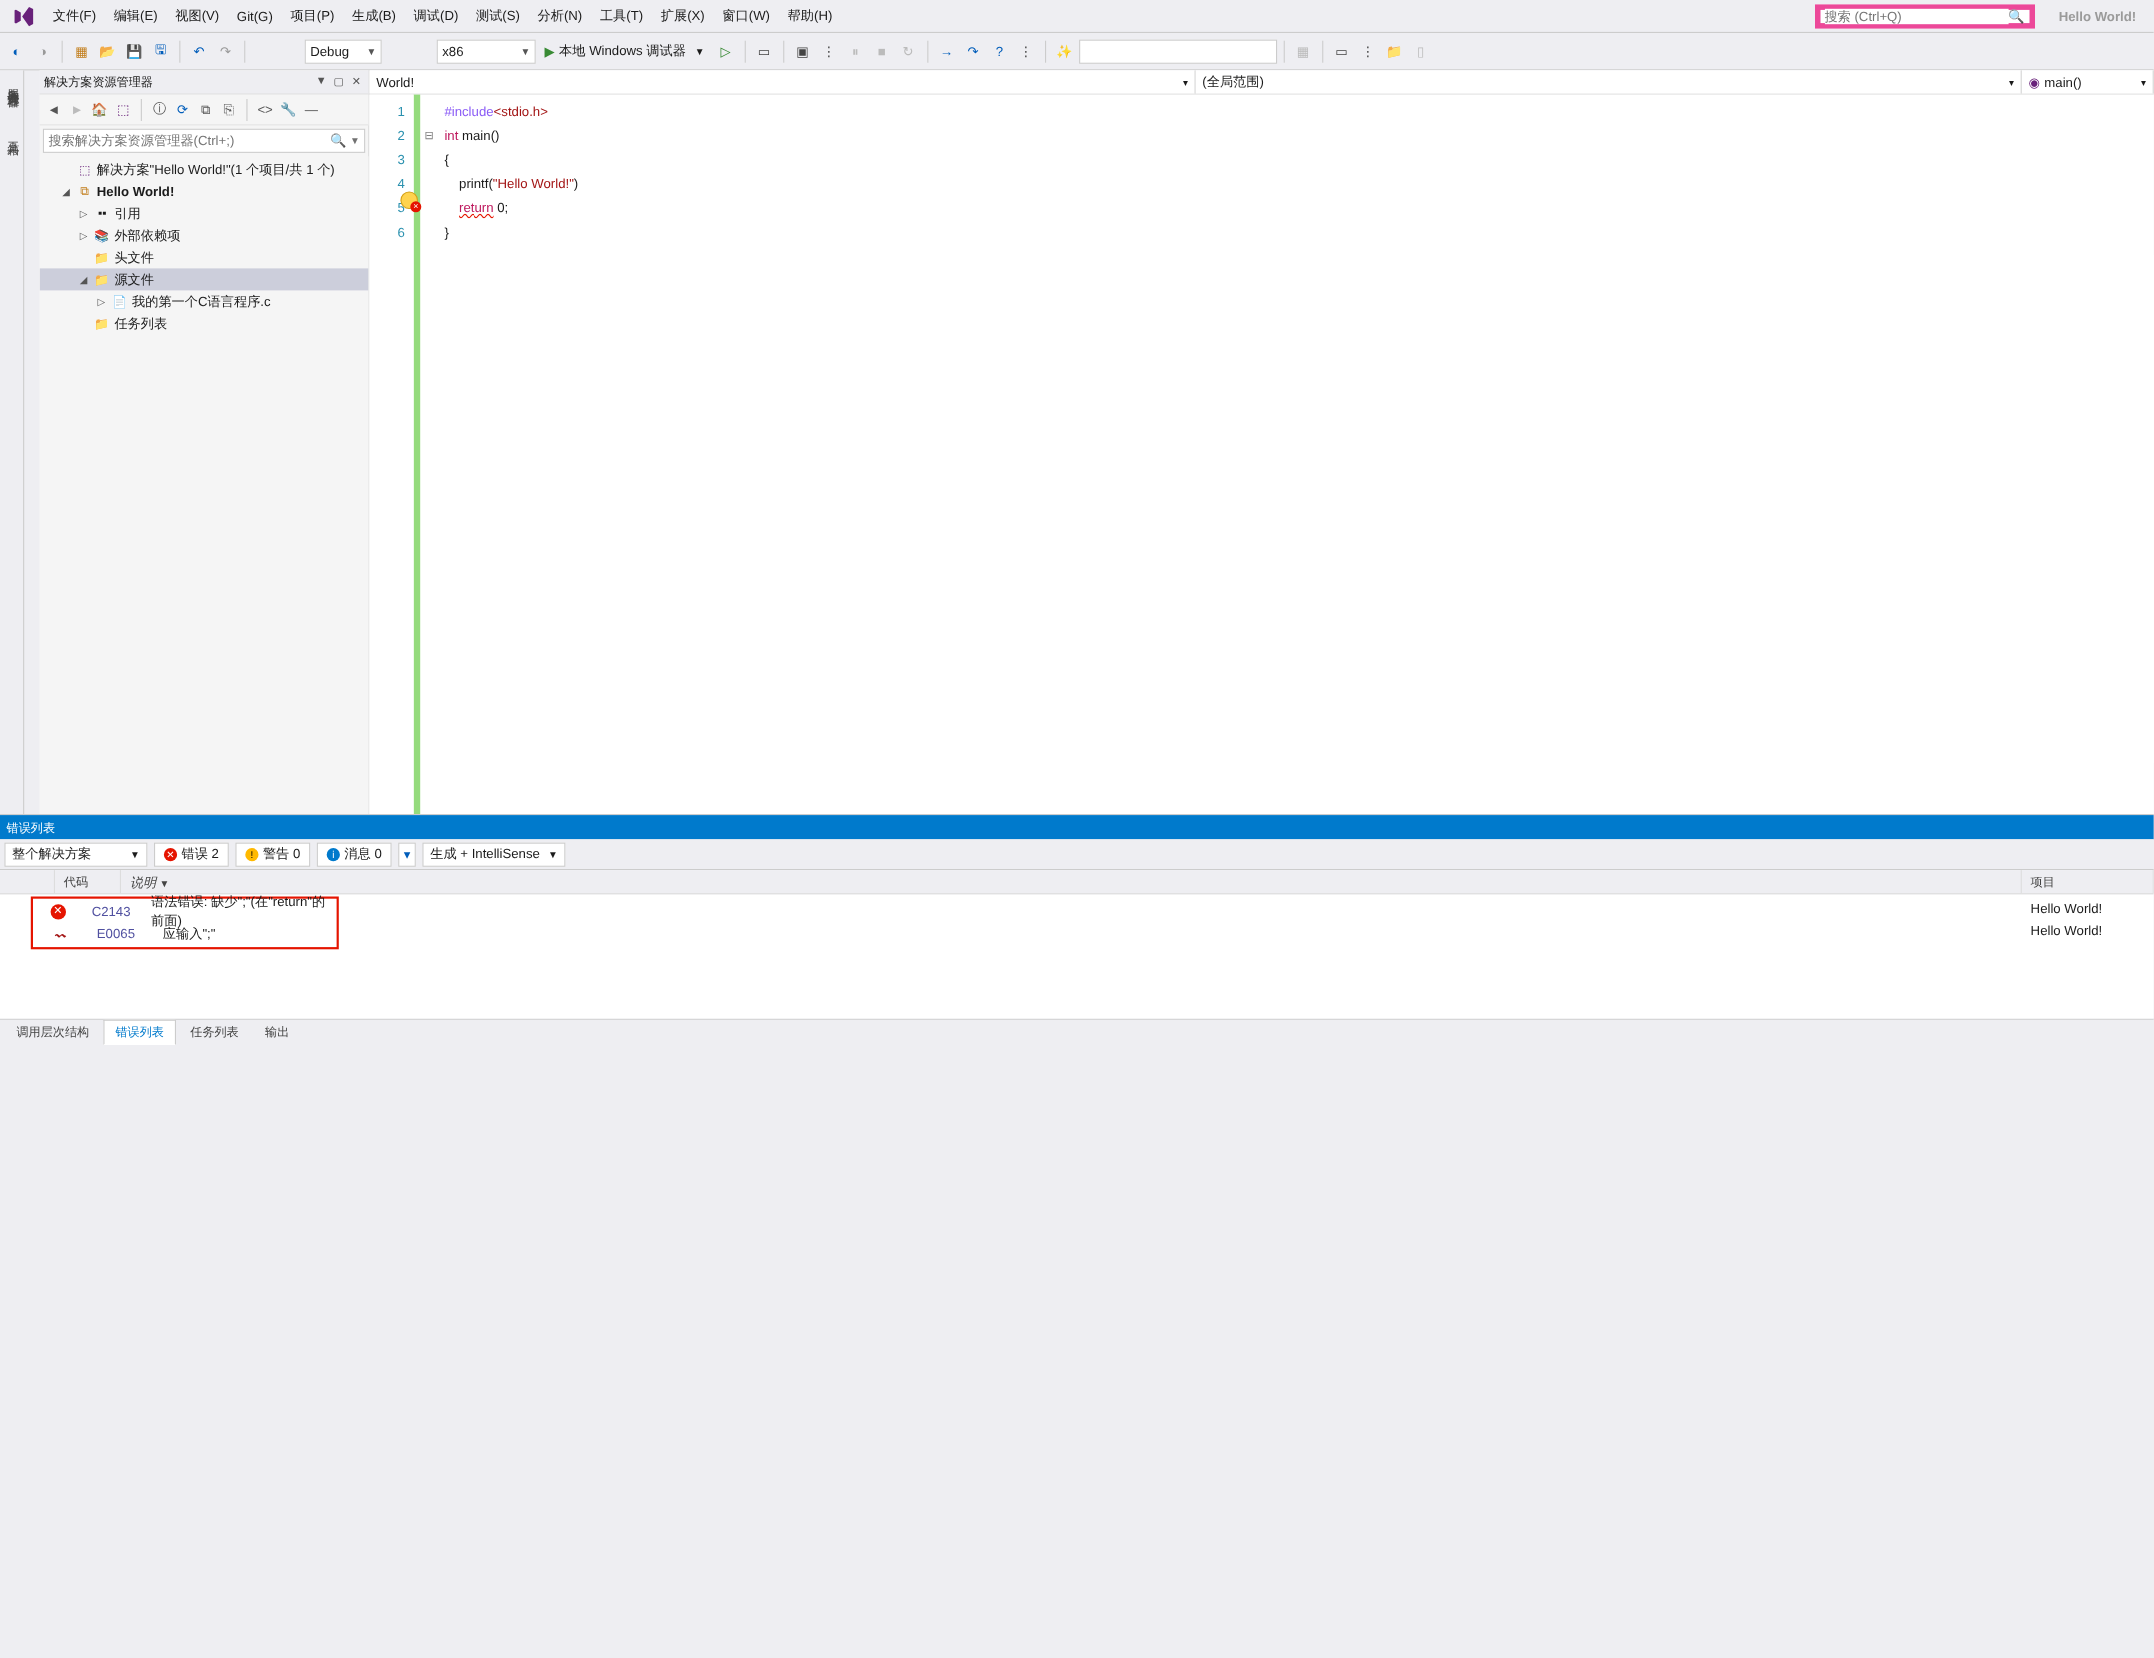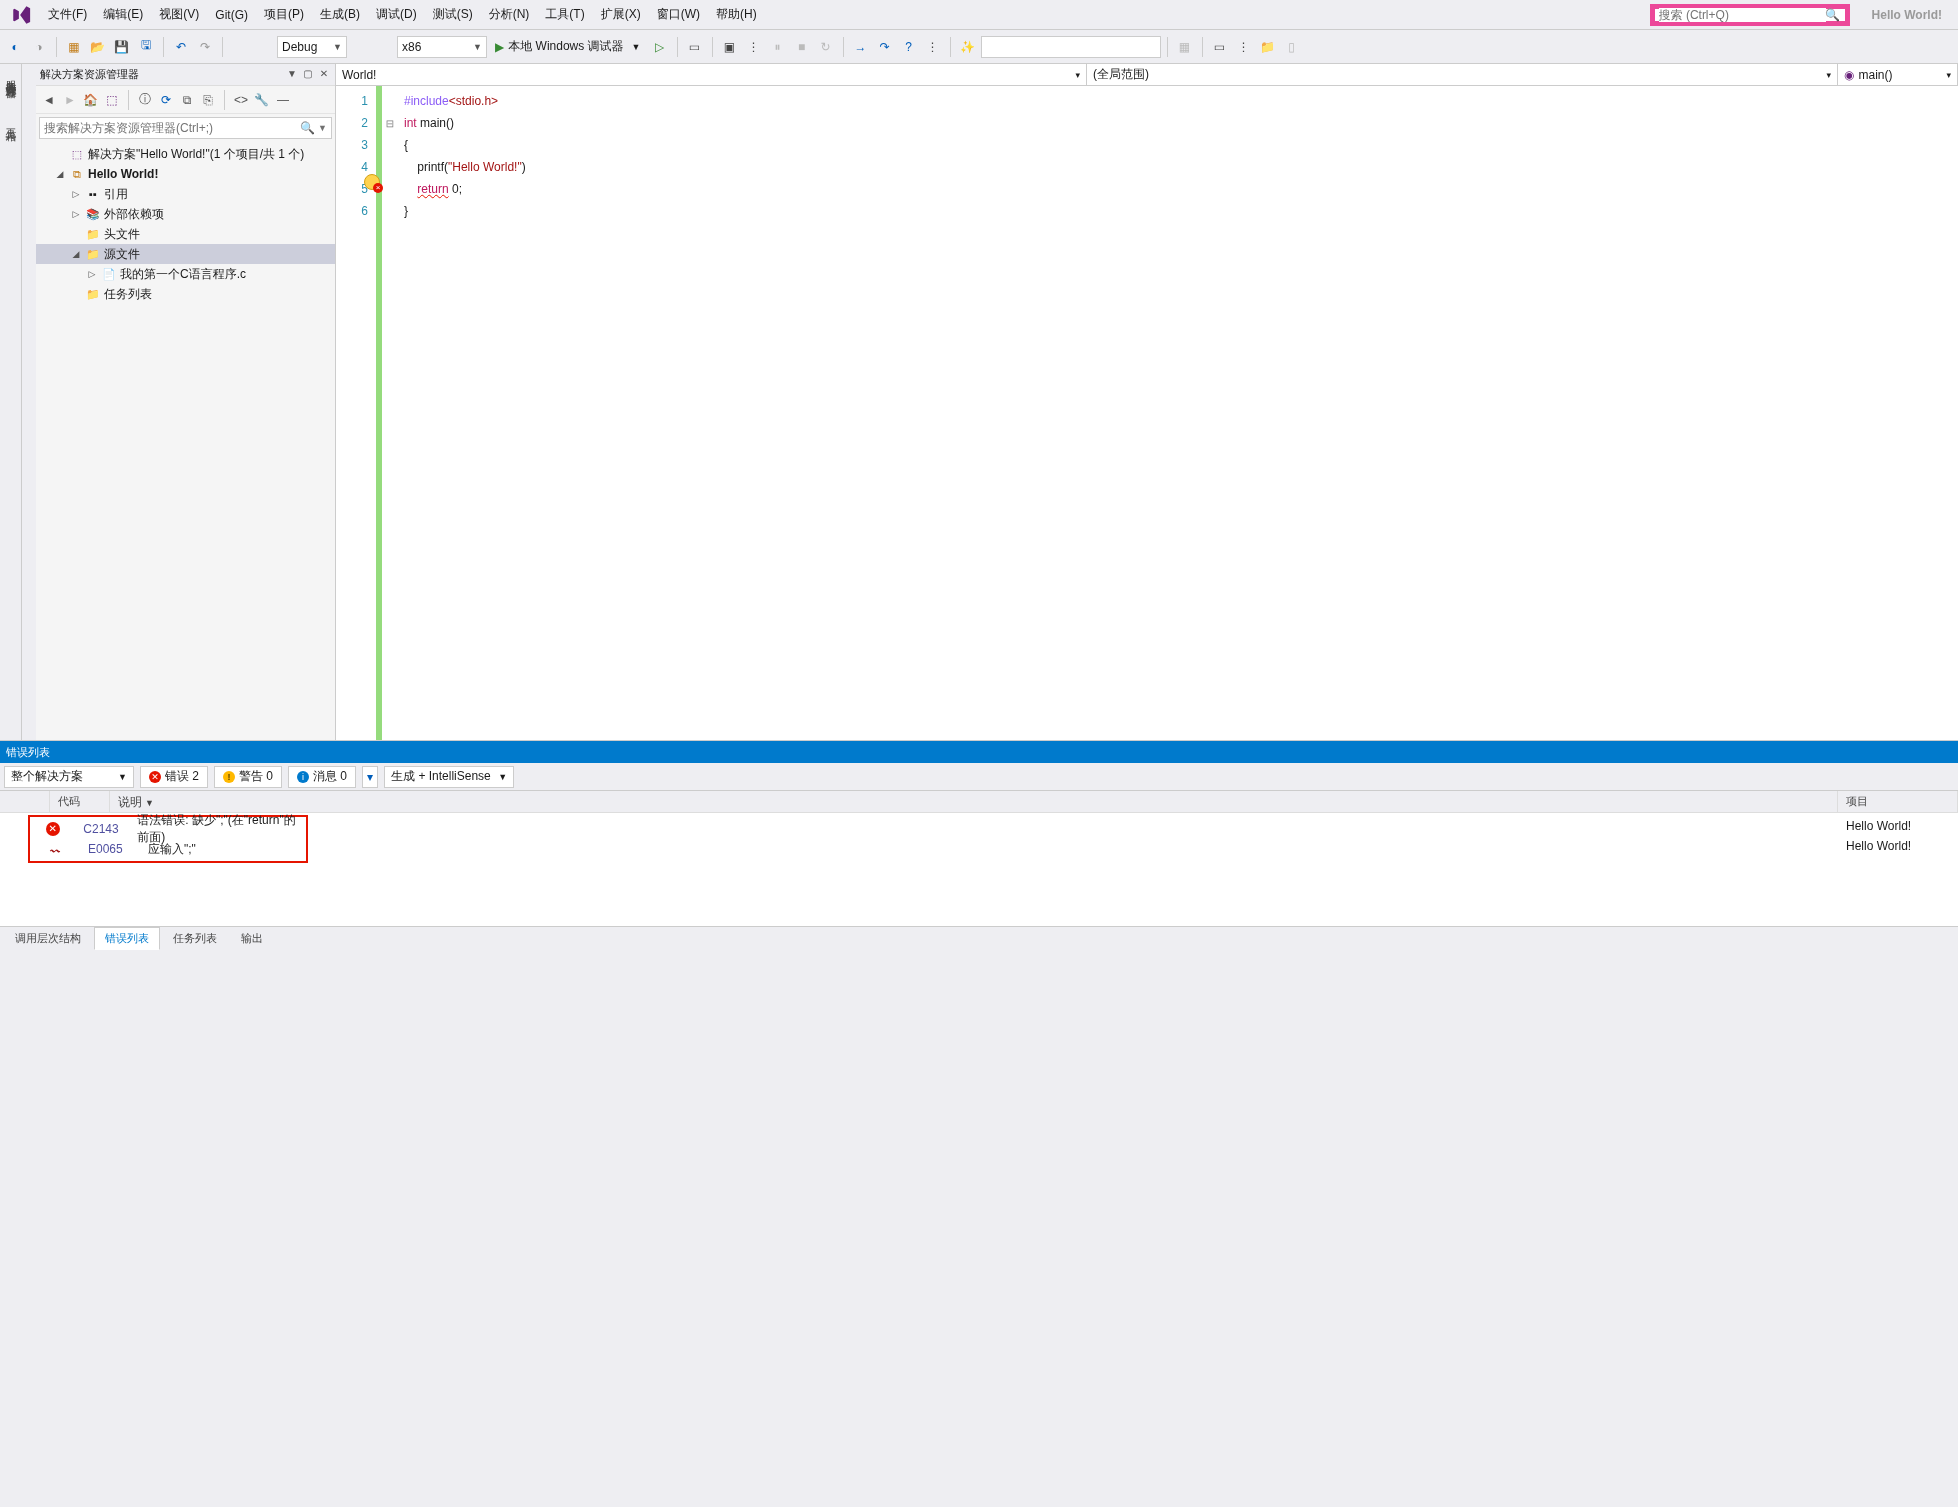--- a/index.html
+++ b/index.html
@@ -68,21 +68,21 @@
 .errorlist-tools{height:28px;display:flex;align-items:center;padding:0 4px;gap:6px;background:#eeeef2;border-bottom:1px solid #ccc;}
 .ecombo{height:22px;border:1px solid #ccc;background:#fff;display:flex;align-items:center;padding:0 6px;min-width:130px;}
 .ebtn{height:22px;border:1px solid #ccc;background:#fff;display:flex;align-items:center;padding:0 8px;gap:4px;}
 .ebtn .dot{width:12px;height:12px;border-radius:50%;display:flex;align-items:center;justify-content:center;font-size:9px;color:#fff;}
 .dot.red{background:#e51400;}
 .dot.yel{background:#ffb900;color:#000;}
 .dot.blu{background:#007acc;}
 .errtable{flex:1;background:#fff;}
 .errhead{display:flex;height:22px;border-bottom:1px solid #ddd;background:#eeeef2;}
 .errhead .hc{padding:3px 8px;border-right:1px solid #ddd;color:#444;font-size:11px;}
-.hc.c1{width:50px;}.hc.c2{width:60px;}.hc.c3{flex:1;}.hc.c4{width:120px;}
+.hc.c1{width:50px;}.hc.c2{width:60px;}.hc.c3{flex:1;font-style:italic;}.hc.c4{width:120px;}
 .errrow{display:flex;height:20px;align-items:center;}
 .errrow .rc{padding:0 8px;}
 .rc.c1{width:50px;display:flex;justify-content:center;}
 .rc.c2{width:60px;color:#5050a0;}
 .redbox{border:2px solid #e51400;padding:2px 0;margin:2px 0 2px 28px;width:280px;}
 .icn-err{width:14px;height:14px;border-radius:50%;background:#e51400;color:#fff;font-size:10px;line-height:14px;text-align:center;}
 .icn-wav{color:#a31515;font-size:10px;}
 
 .bottom-tabs{height:24px;display:flex;align-items:center;background:#eeeef2;border-top:1px solid #ccc;padding:0 4px;gap:2px;}
 .btab{padding:3px 10px;font-size:11px;color:#444;border:1px solid transparent;}

